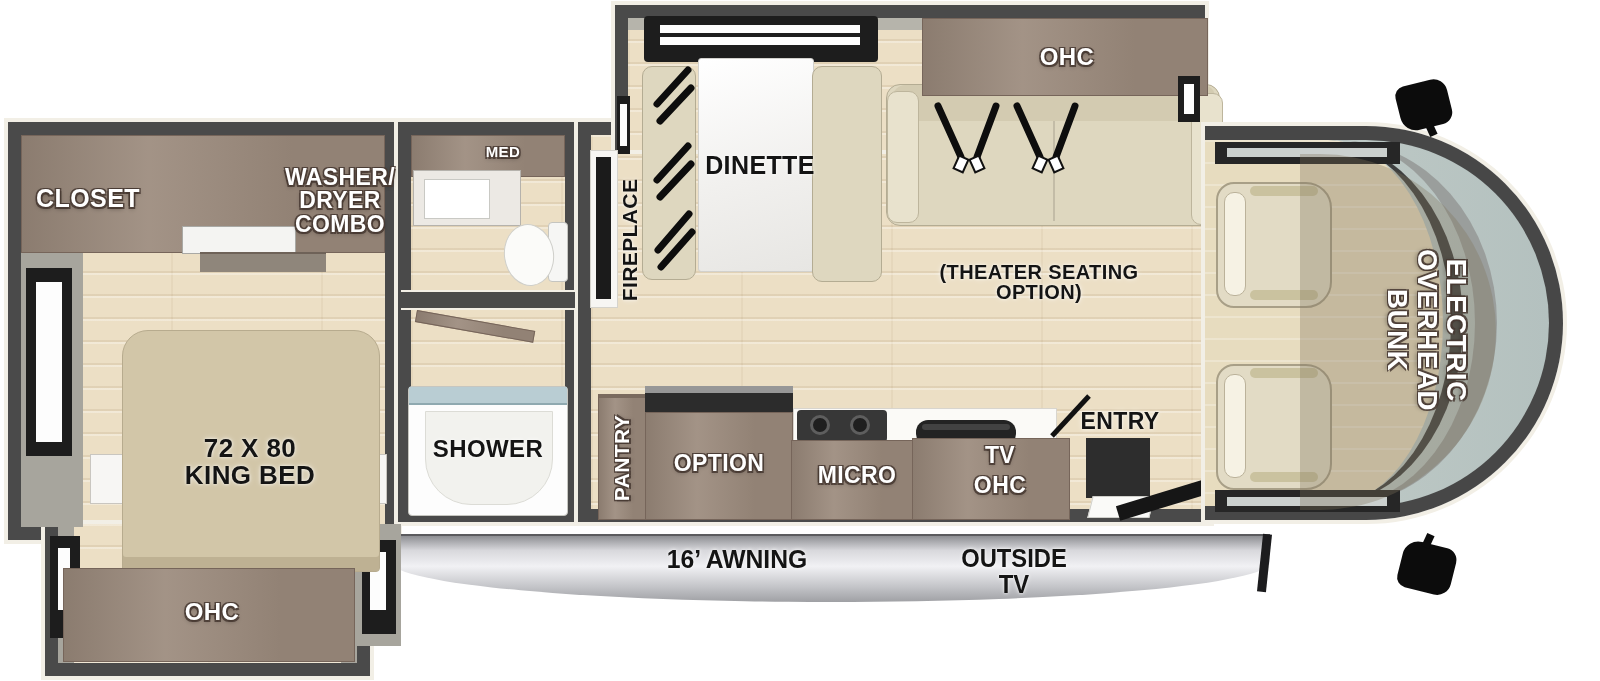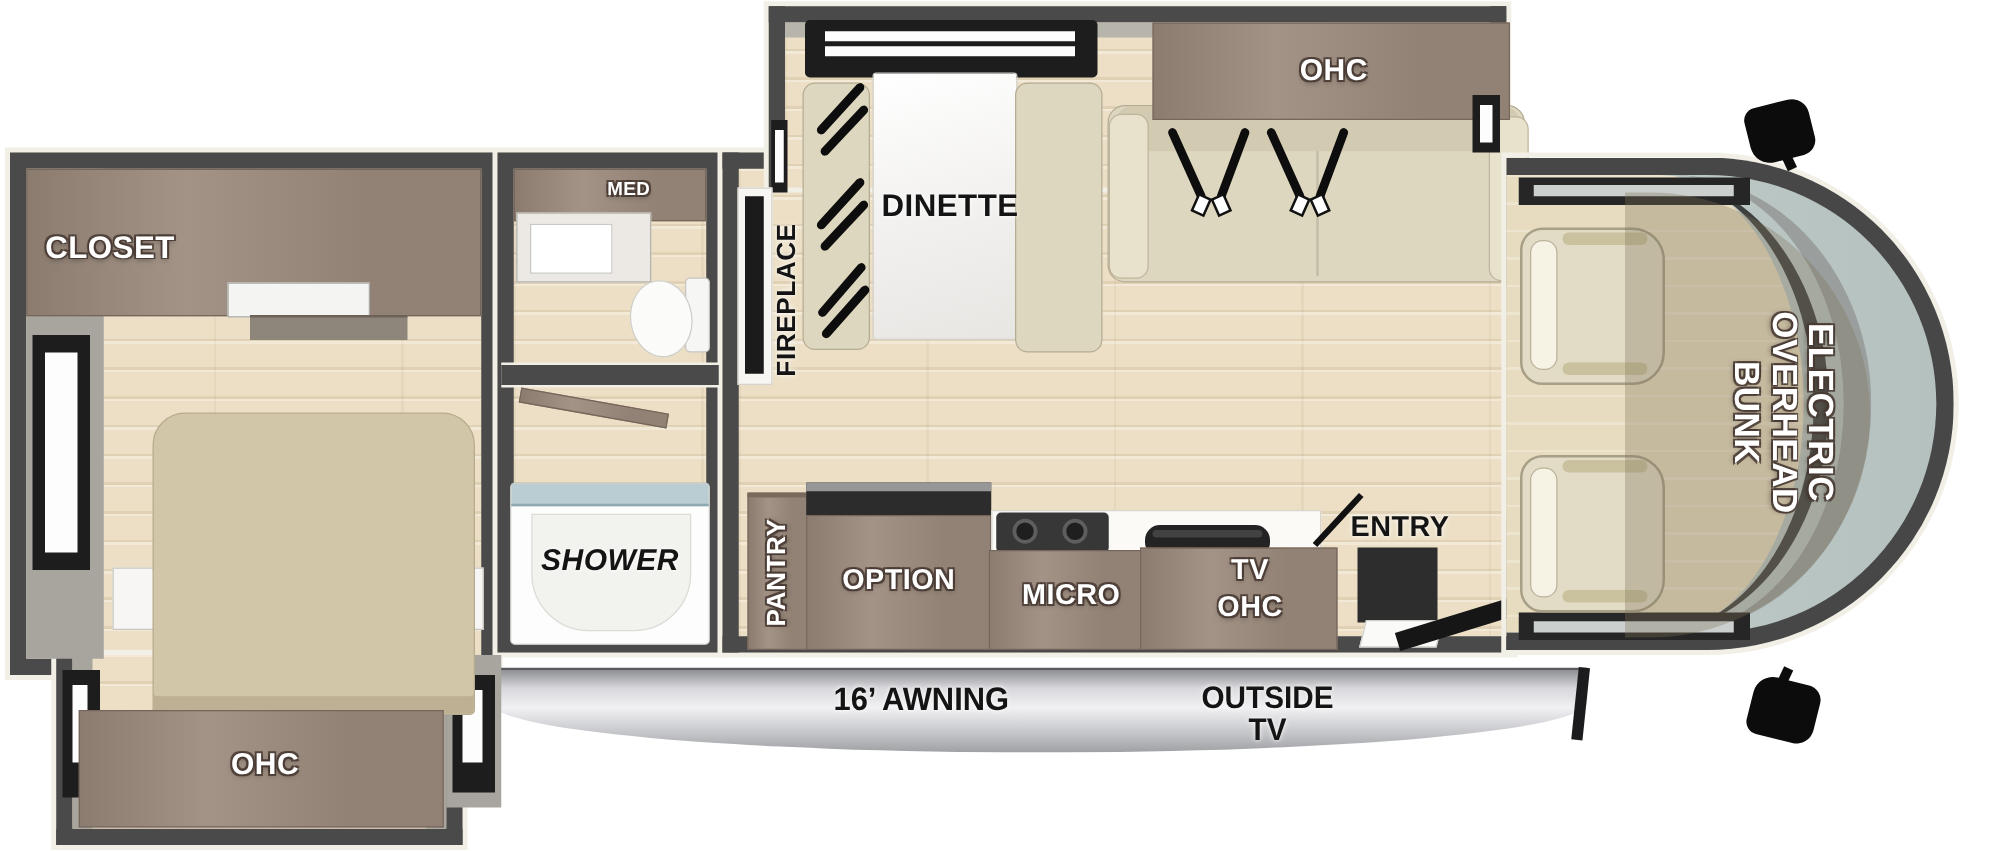--- a/index.html
+++ b/index.html
@@ -186,28 +186,35 @@
       <rect x="-5" y="-7" width="10" height="14" transform="translate(961,164) rotate(24)"></rect>
       <rect x="-5" y="-7" width="10" height="14" transform="translate(977,164) rotate(-24)"></rect>
       <rect x="-5" y="-7" width="10" height="14" transform="translate(1040,164) rotate(24)"></rect>
       <rect x="-5" y="-7" width="10" height="14" transform="translate(1056,164) rotate(-24)"></rect>
     </g>
 
     <line x1="1089" y1="396" x2="1052" y2="436" stroke="#111" stroke-width="5"></line>
   </svg>
 
   <div class="lbl w" style="left:88px;top:186px;font-size:25px;">CLOSET</div>
+  <div class="lbl w" style="left:340px;top:166px;font-size:23px;">WASHER/
+DRYER
+COMBO</div>
+  <div class="lbl b" style="left:250px;top:435px;font-size:26px;">72 X 80
+KING BED</div>
   <div class="lbl w" style="left:212px;top:600px;font-size:24px;">OHC</div>
 
   <div class="lbl w" style="left:463px;top:144px;font-size:15px;margin-left:40px;">MED</div>
-  <div class="lbl b" style="left:488px;top:437px;font-size:24px;font-style:italic;">SHOWER</div>
+  <div class="lbl b" style="left:488px;top:437px;font-size:24px;">SHOWER</div>
 
   <div class="lbl b vlbl" style="left:630px;top:240px;font-size:21px;">FIREPLACE</div>
   <div class="lbl b" style="left:760px;top:153px;font-size:25px;">DINETTE</div>
   <div class="lbl w" style="left:1067px;top:45px;font-size:24px;">OHC</div>
+  <div class="lbl b" style="left:1039px;top:262px;font-size:20px;">(THEATER SEATING
+OPTION)</div>
   <div class="lbl b" style="left:1120px;top:410px;font-size:23px;">ENTRY</div>
 
   <div class="lbl w vlbl" style="left:622px;top:458px;font-size:21px;">PANTRY</div>
   <div class="lbl w" style="left:719px;top:452px;font-size:23px;">OPTION</div>
   <div class="lbl w" style="left:857px;top:464px;font-size:23px;">MICRO</div>
   <div class="lbl w" style="left:1000px;top:441px;font-size:23px;line-height:1.3;">TV
 OHC</div>
 
   <div class="lbl w vlbl90" style="left:1427px;top:330px;font-size:28px;line-height:1.05;">ELECTRIC
 OVERHEAD

